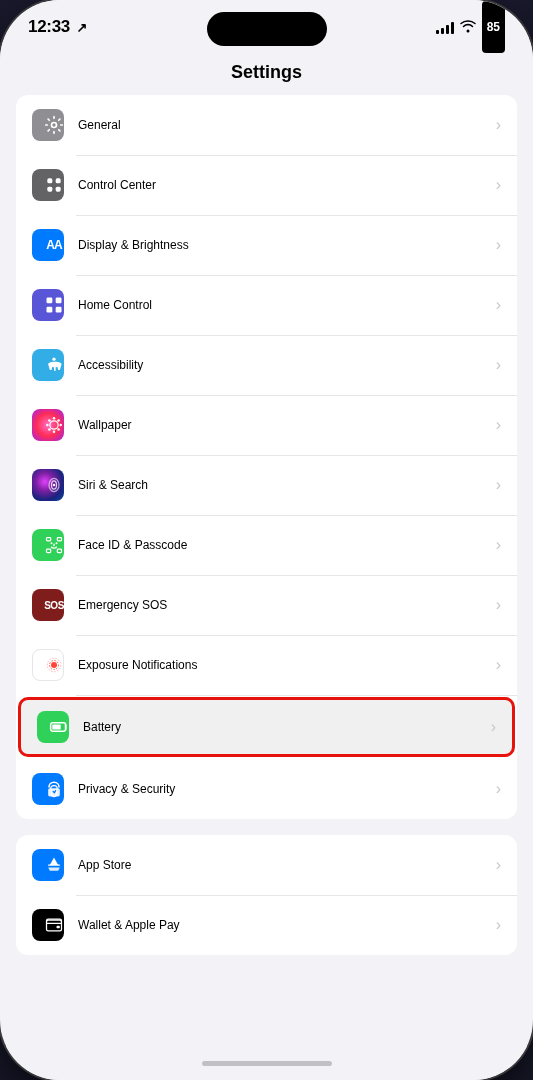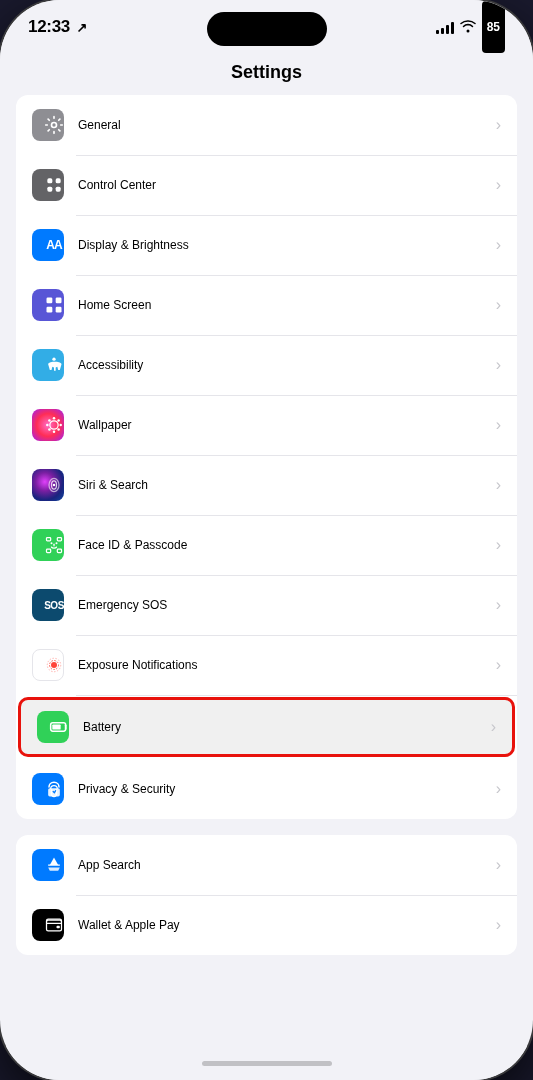--- a/index.html
+++ b/index.html
@@ -209,21 +209,21 @@
       font-weight: 500;
     }
 
     
     .icon-gray { background: #8e8e93; }
     .icon-dark-gray { background: #636366; }
     .icon-blue { background: #007aff; }
     .icon-purple { background: #5856d6; }
     .icon-teal { background: #32ade6; }
     .icon-face-id { background: #30d158; }
-    .icon-sos { background: #0c4a6e; }
+    .icon-sos { background: #7f1d1d; }
     .icon-exposure { background: #fff; border: 1px solid #e5e5ea; }
     .icon-battery { background: #30d158; }
     .icon-privacy { background: #007aff; }
     .icon-appstore { background: #007aff; }
     .icon-wallet { background: #000; }
 
     
     .icon-text {
       color: #fff;
       font-size: 13px;
@@ -330,21 +330,21 @@
 
         <div class="settings-row">
           <div class="row-icon icon-purple">
             <svg class="icon-svg" viewBox="0 0 24 24" fill="none">
               <rect x="3" y="3" width="7" height="7" rx="1.5" fill="#fff"></rect>
               <rect x="14" y="3" width="7" height="7" rx="1.5" fill="#fff"></rect>
               <rect x="3" y="14" width="7" height="7" rx="1.5" fill="#fff"></rect>
               <rect x="14" y="14" width="7" height="7" rx="1.5" fill="#fff"></rect>
             </svg>
           </div>
-          <span class="row-label">Home Screen</span>
+          <span class="row-label">Home Control</span>
           <span class="row-chevron">›</span>
         </div>
 
         <div class="settings-row">
           <div class="row-icon icon-teal">
             <svg class="icon-svg" viewBox="0 0 24 24" fill="none">
               <circle cx="12" cy="5" r="2" fill="#fff"></circle>
               <path d="M12 8c-4 0-7 1.5-7 3l2 7h2l1-4 2 1v4h2v-4l2-1 1 4h2l2-7c0-1.5-3-3-7-3z" fill="#fff"></path>
             </svg>
           </div>
@@ -449,21 +449,21 @@
       <div class="settings-section">
 
         <div class="settings-row">
           <div class="row-icon icon-appstore">
             <svg class="icon-svg" viewBox="0 0 24 24" fill="none">
               <path d="M12 3L7 12h10L12 3z" fill="#fff"></path>
               <path d="M5 15l2 4h10l2-4H5z" fill="#fff" opacity="0.85"></path>
               <line x1="5" y1="12" x2="19" y2="12" stroke="#fff" stroke-width="1.5"></line>
             </svg>
           </div>
-          <span class="row-label">App Search</span>
+          <span class="row-label">App Store</span>
           <span class="row-chevron">›</span>
         </div>
 
         <div class="settings-row">
           <div class="row-icon icon-wallet">
             <svg class="icon-svg" viewBox="0 0 24 24" fill="none">
               <rect x="3" y="6" width="18" height="13" rx="2" fill="none" stroke="#fff" stroke-width="1.5"></rect>
               <path d="M3 10h18" stroke="#fff" stroke-width="1.5"></path>
               <rect x="15" y="13" width="4" height="3" rx="1" fill="#fff"></rect>
               <path d="M3 8V7a2 2 0 0 1 2-2h14a2 2 0 0 1 2 2v1" stroke="#fff" stroke-width="1.5"></path>

